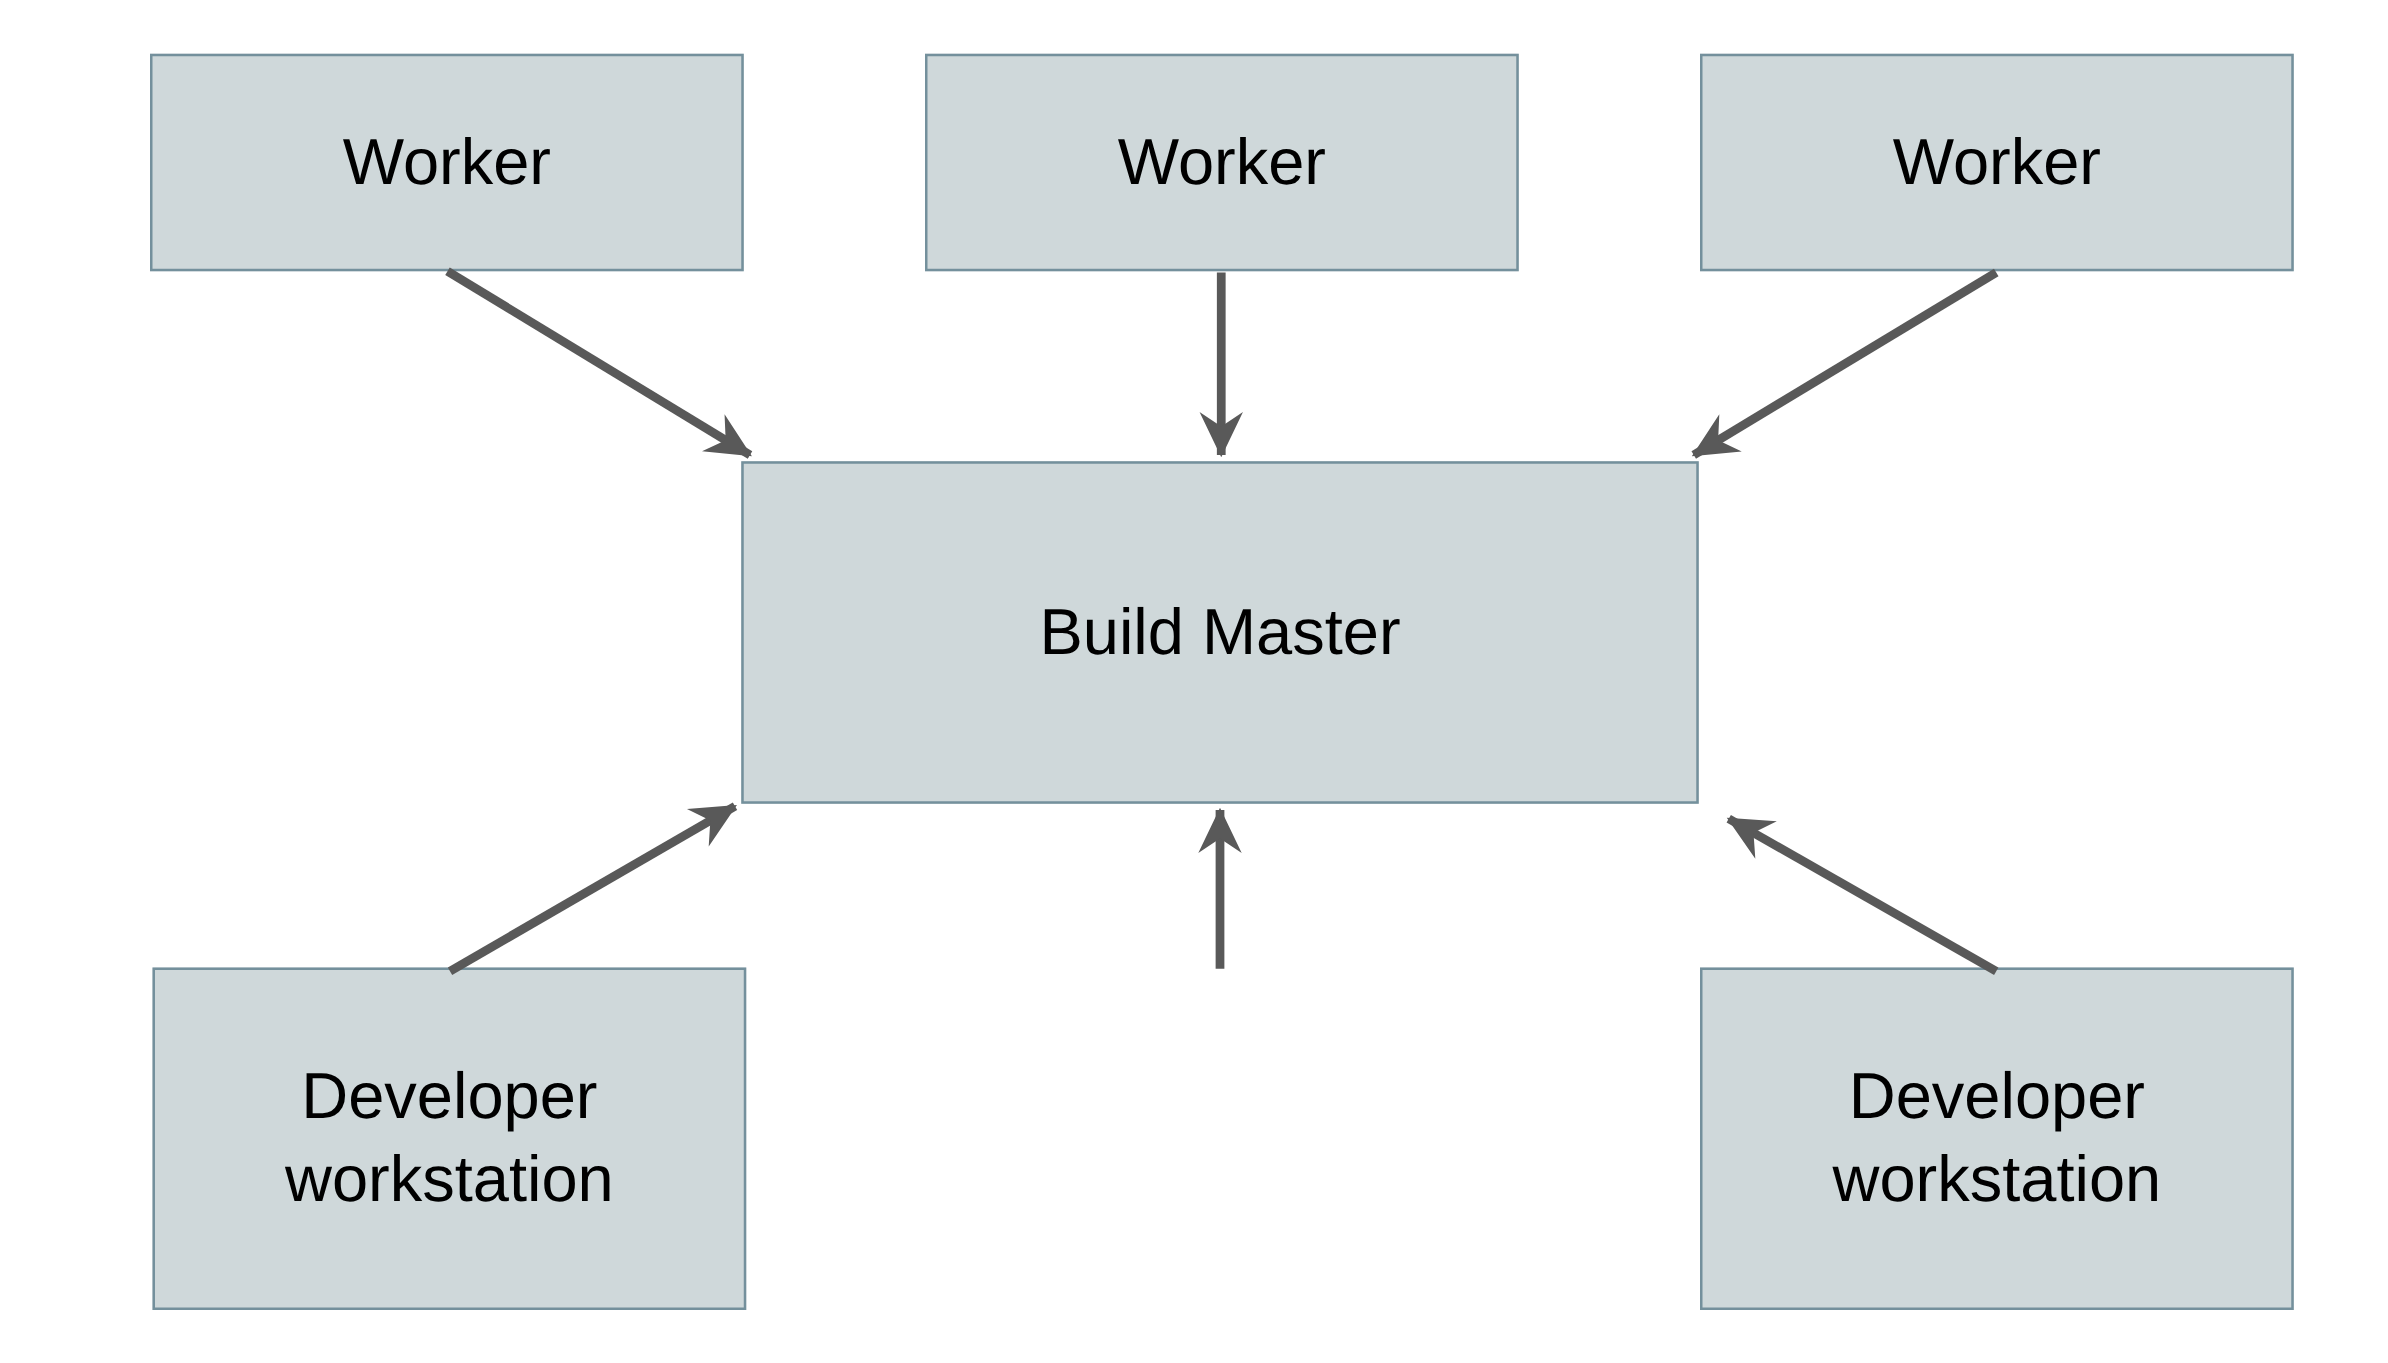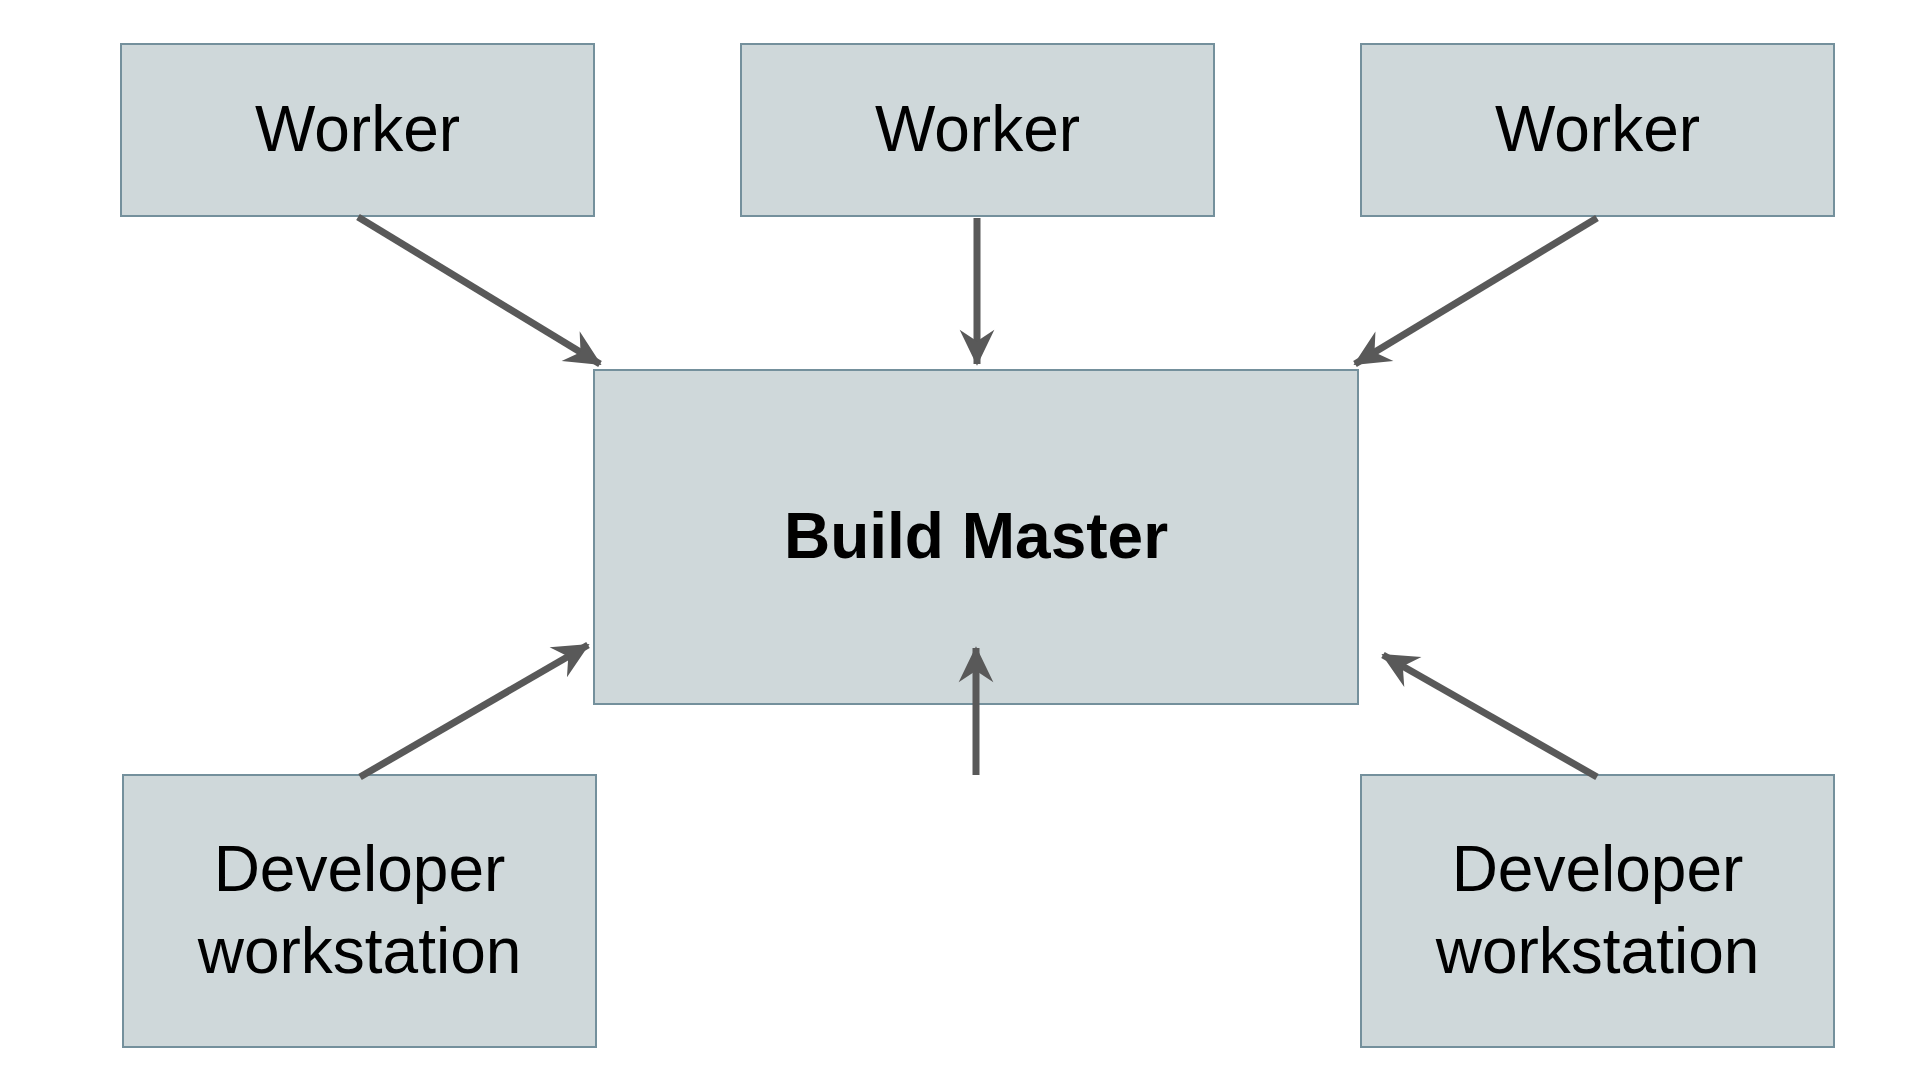--- a/index.html
+++ b/index.html
@@ -35,21 +35,21 @@
     background: var(--node-fill, #cfd8da);
     border: 2px solid var(--node-border, #74909c);
     display: flex;
     align-items: center;
     justify-content: center;
     text-align: center;
   }
   .node-label {
     display: block;
     color: var(--text-color, #000000);
-    font-size: 64px;
+    font-size: 52px;
     line-height: 1.28;
     padding: 0 14px;
   }
 </style>
 </head>
 <body>
 
 <div class="canvas">
 
   <svg id="edges-layer" viewBox="0 0 1910 1090" xmlns="http://www.w3.org/2000/svg">
@@ -70,21 +70,21 @@
 
   <div class="node" style="left: 120px; top: 43px; width: 475px; height: 174px;">
     <span class="node-label">Worker</span>
   </div>
   <div class="node" style="left: 740px; top: 43px; width: 475px; height: 174px;">
     <span class="node-label">Worker</span>
   </div>
   <div class="node" style="left: 1360px; top: 43px; width: 475px; height: 174px;">
     <span class="node-label">Worker</span>
   </div>
-  <div class="node" style="left: 593px; top: 369px; width: 766px; height: 336px; font-weight: bold;">
+  <div class="node" style="left: 593px; top: 369px; width: 766px; height: 274px;">
     <span class="node-label">Build Master</span>
   </div>
   <div class="node" style="left: 122px; top: 774px; width: 475px; height: 274px;">
     <span class="node-label">Developer workstation</span>
   </div>
   <div class="node" style="left: 1360px; top: 774px; width: 475px; height: 274px;">
     <span class="node-label">Developer workstation</span>
   </div>
 
 </div>

